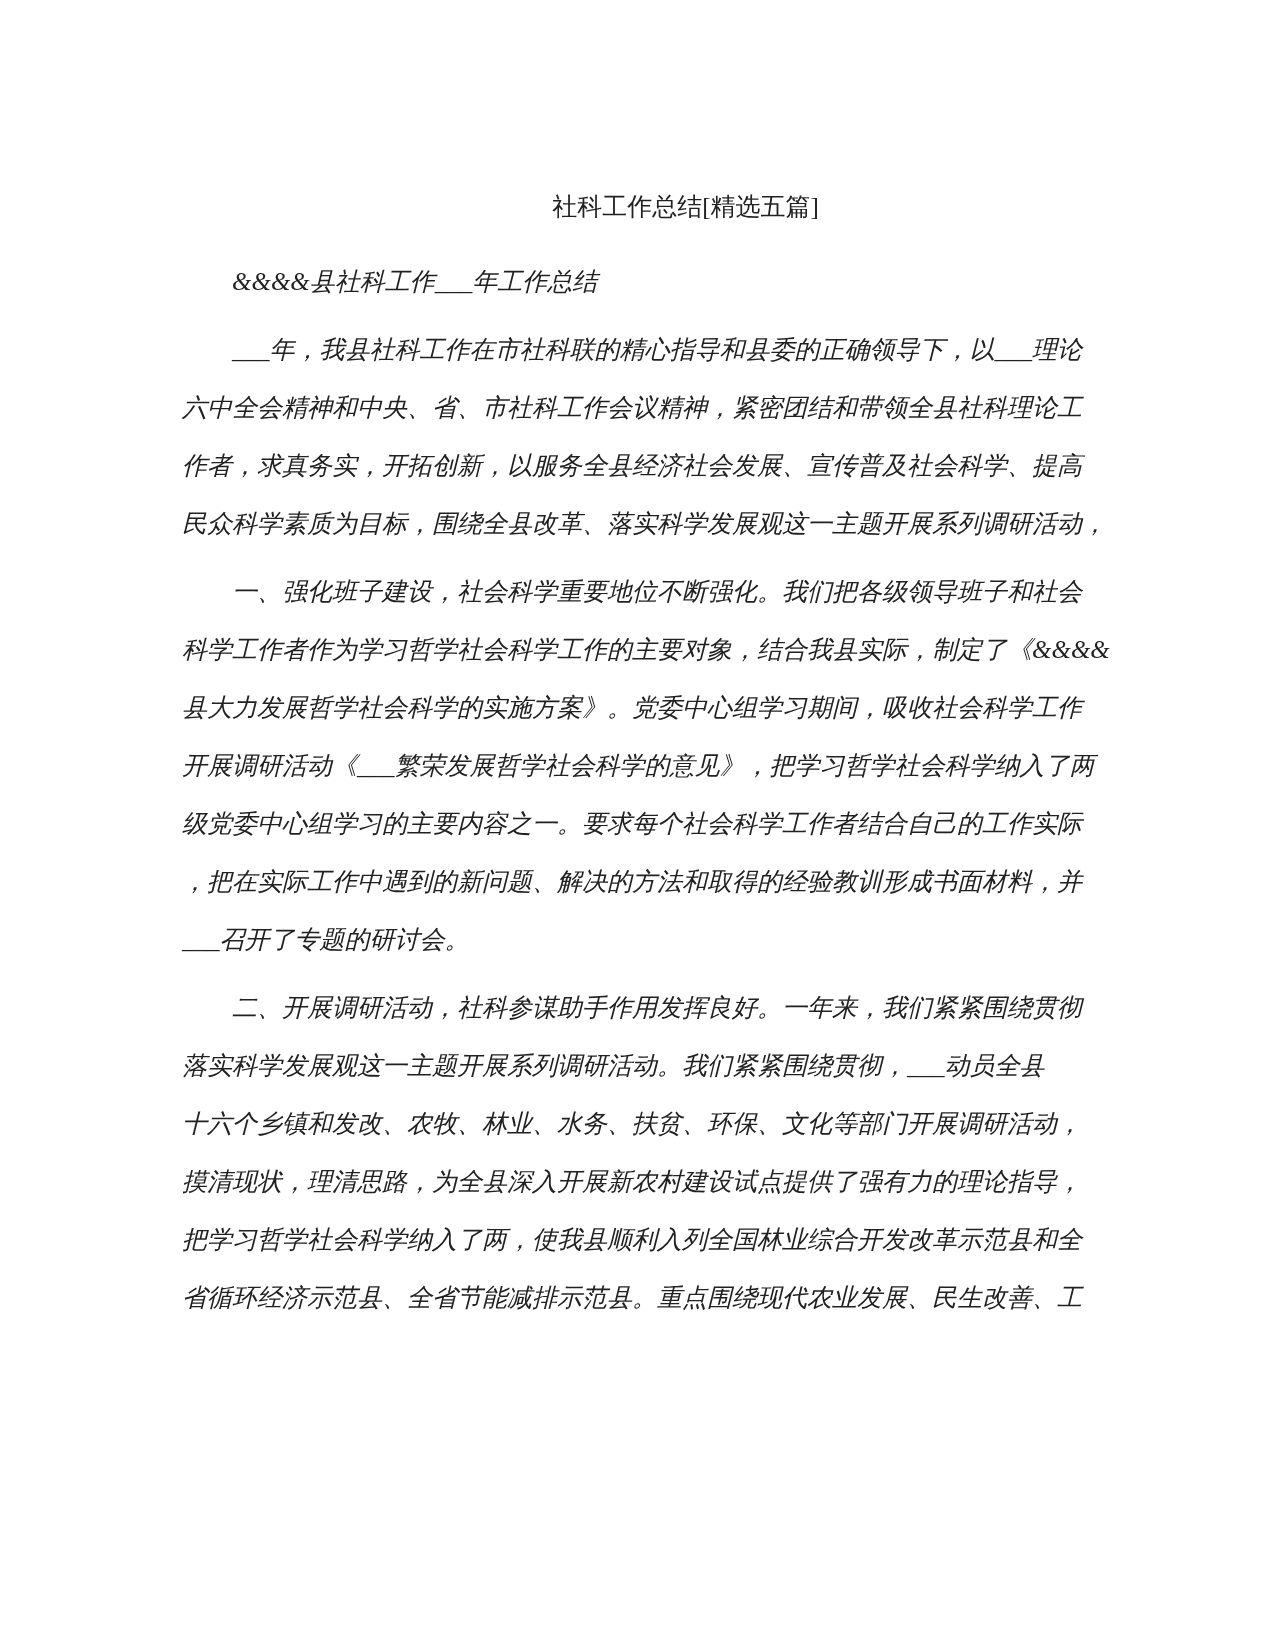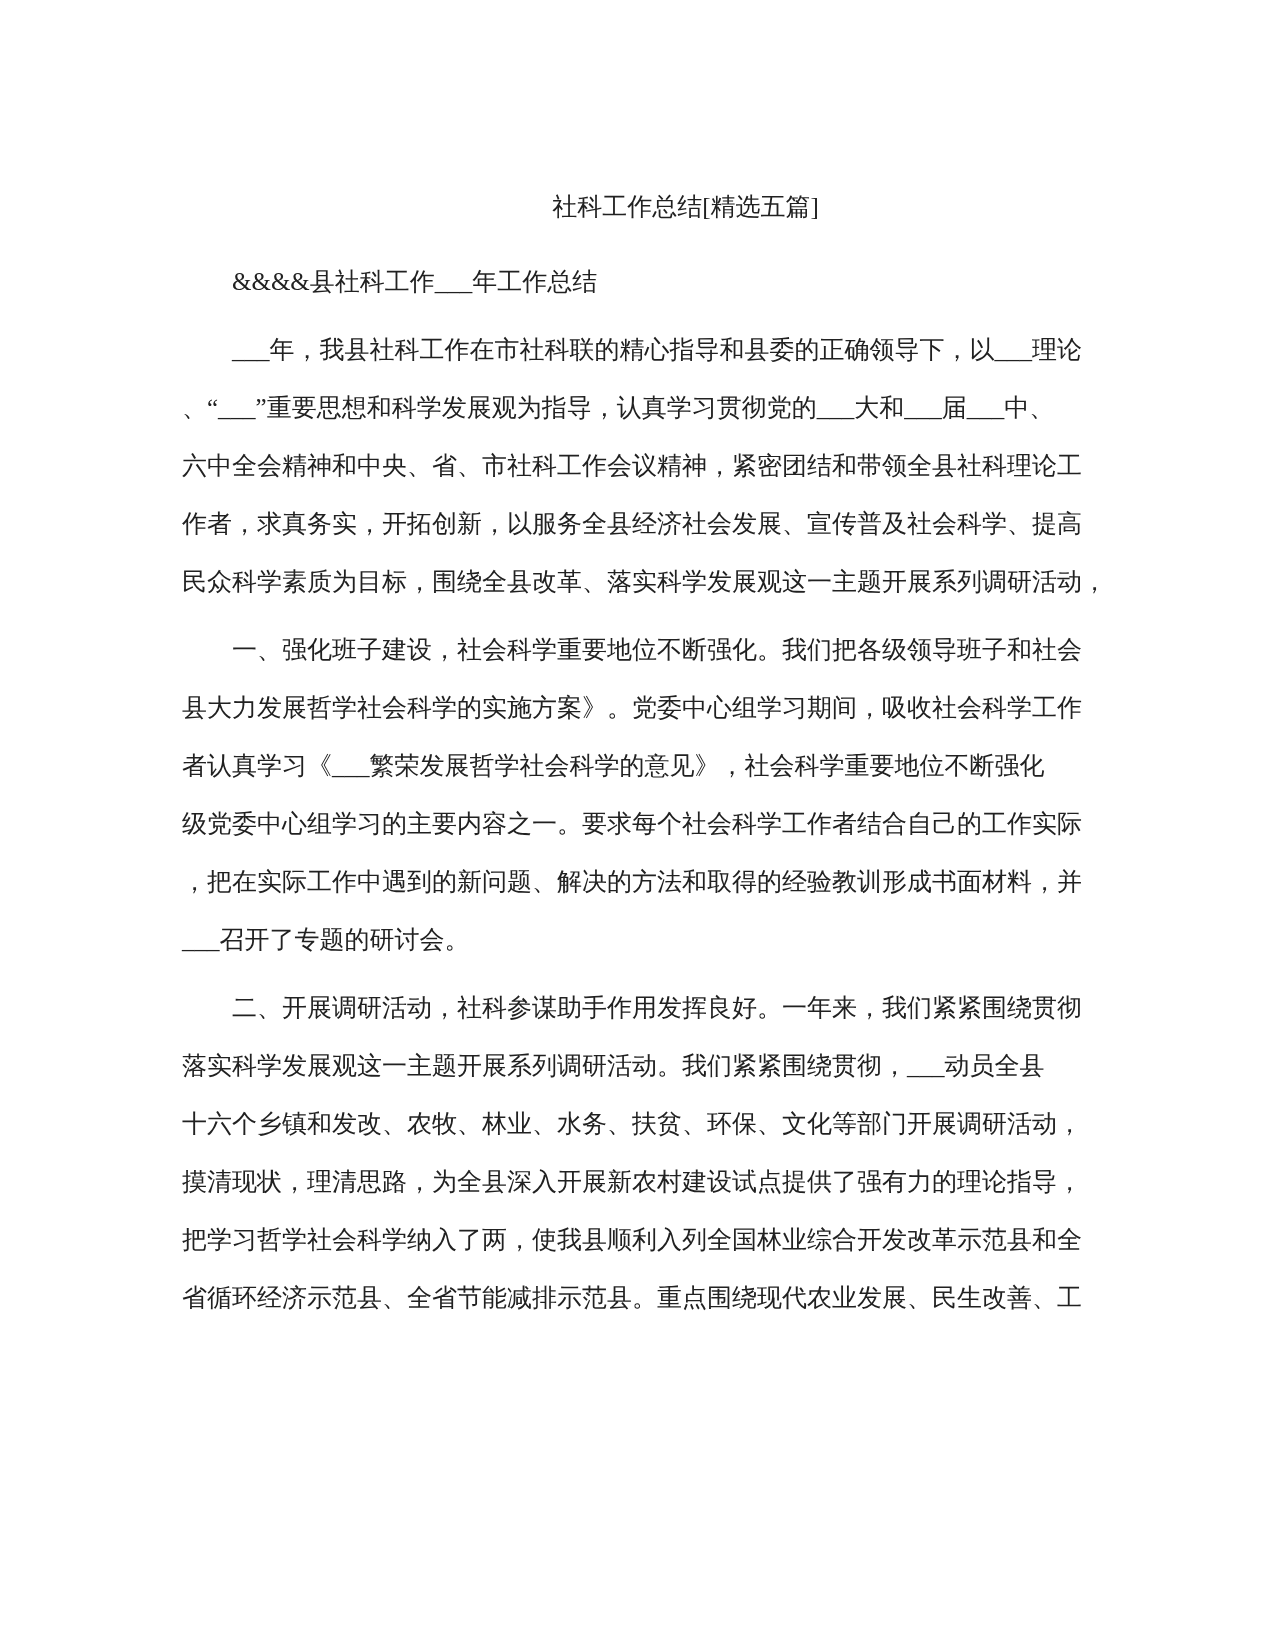--- a/index.html
+++ b/index.html
@@ -23,20 +23,21 @@
   .doc-title {
     margin: 0 0 17px 0;
     font-size: 25px;
     font-weight: normal;
     line-height: 58px;
     text-align: center;
     white-space: nowrap;
   }
   .doc-body {
     width: 907px;
+    font-style: italic;
   }
   .para {
     margin: 10px 0 0 0;
   }
   .para:first-child {
     margin-top: 0;
   }
   .line {
     font-size: 25px;
     line-height: 58px;
@@ -51,29 +52,29 @@
 <body style="background: rgb(255, 255, 255); color: rgb(33, 33, 33);">
 
 <div class="page">
   <h1 class="doc-title">社科工作总结[精选五篇]</h1>
   <div class="doc-body" id="doc-body">
       <div class="para indent">
         <div class="line">&amp;&amp;&amp;&amp;县社科工作___年工作总结</div>
       </div>
       <div class="para indent">
         <div class="line">___年，我县社科工作在市社科联的精心指导和县委的正确领导下，以___理论</div>
-        <div class="line">、“___”重要思想和科学发展观为指导，认真学习贯彻党的___大和___届___中、</div>
         <div class="line">六中全会精神和中央、省、市社科工作会议精神，紧密团结和带领全县社科理论工</div>
         <div class="line">作者，求真务实，开拓创新，以服务全县经济社会发展、宣传普及社会科学、提高</div>
         <div class="line">民众科学素质为目标，围绕全县改革、落实科学发展观这一主题开展系列调研活动，</div>
       </div>
       <div class="para indent">
         <div class="line">一、强化班子建设，社会科学重要地位不断强化。我们把各级领导班子和社会</div>
+        <div class="line">科学工作者作为学习哲学社会科学工作的主要对象，结合我县实际，制定了《&amp;&amp;&amp;&amp;</div>
         <div class="line">县大力发展哲学社会科学的实施方案》。党委中心组学习期间，吸收社会科学工作</div>
-        <div class="line">者认真学习《___繁荣发展哲学社会科学的意见》，社会科学重要地位不断强化</div>
+        <div class="line">开展调研活动《___繁荣发展哲学社会科学的意见》，把学习哲学社会科学纳入了两</div>
         <div class="line">级党委中心组学习的主要内容之一。要求每个社会科学工作者结合自己的工作实际</div>
         <div class="line">，把在实际工作中遇到的新问题、解决的方法和取得的经验教训形成书面材料，并</div>
         <div class="line">___召开了专题的研讨会。</div>
       </div>
       <div class="para indent">
         <div class="line">二、开展调研活动，社科参谋助手作用发挥良好。一年来，我们紧紧围绕贯彻</div>
         <div class="line">落实科学发展观这一主题开展系列调研活动。我们紧紧围绕贯彻，___动员全县</div>
         <div class="line">十六个乡镇和发改、农牧、林业、水务、扶贫、环保、文化等部门开展调研活动，</div>
         <div class="line">摸清现状，理清思路，为全县深入开展新农村建设试点提供了强有力的理论指导，</div>
         <div class="line">把学习哲学社会科学纳入了两，使我县顺利入列全国林业综合开发改革示范县和全</div>

